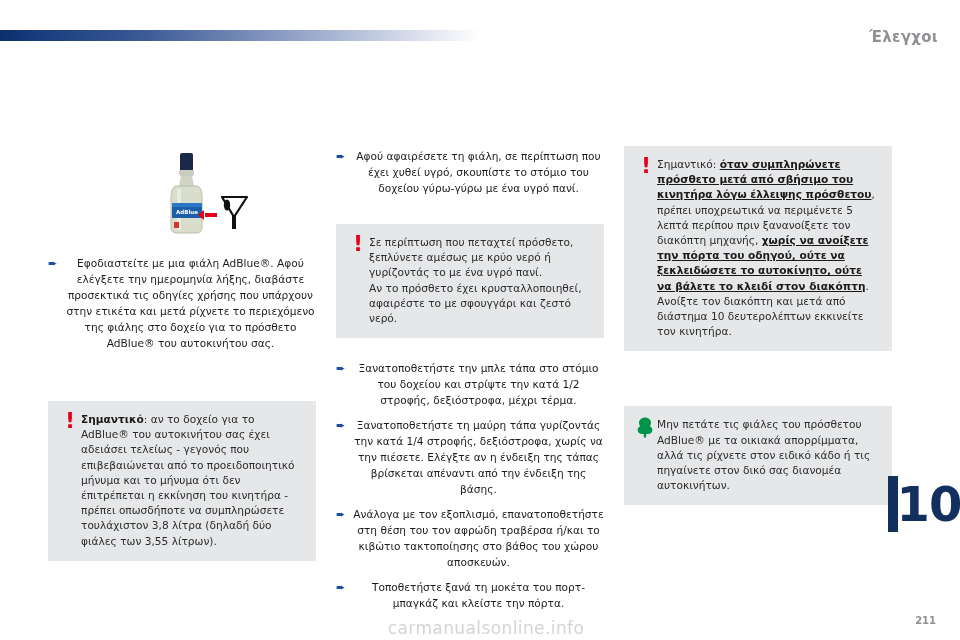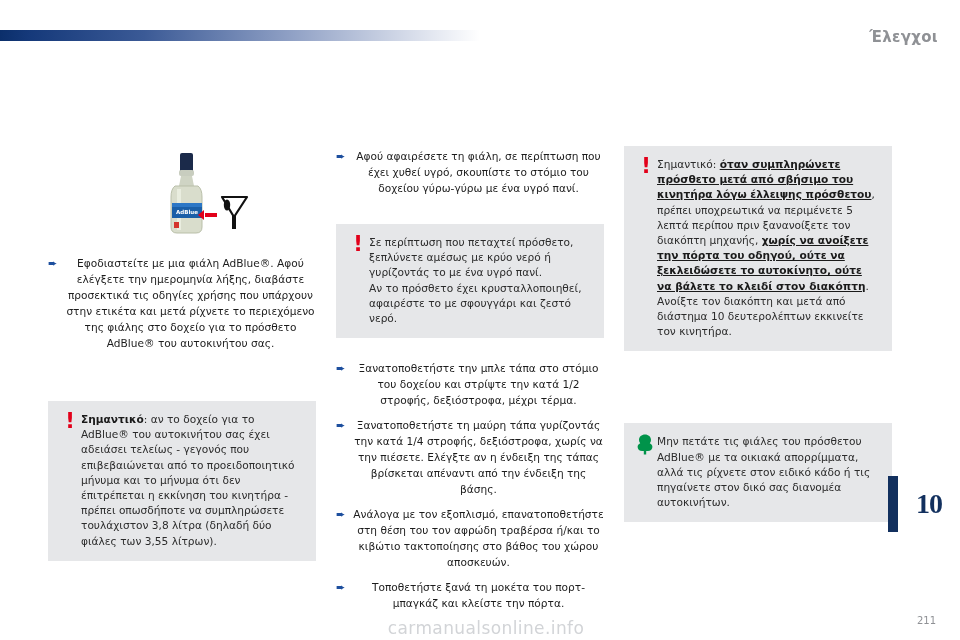--- a/index.html
+++ b/index.html
@@ -89,32 +89,32 @@
   .tree-ico{display:block;width:20px;height:21px;}
 
   
   #chapter-tab{
     position:absolute;right:0;top:476px;
     width:62px;height:56px;
     background:#ffffff;
     display:flex;align-items:center;justify-content:center;
   }
   #chapter-tab span{
-    font-size:28px;font-weight:700;color:#12305e;
-    letter-spacing:-1px;line-height:40px;font-family:Liberation Serif, serif;
+    font-size:48px;font-weight:700;color:#12305e;
+    letter-spacing:-1px;line-height:40px;
   }
   #chapter-tab-rule{
     position:absolute;right:62px;top:476px;width:10px;height:56px;
     background:#12305e;
   }
 
   
   #footer-page{
     position:absolute;right:24px;bottom:14px;
-    font-size:10px;color:#8f9195;font-weight:400;
+    font-size:10px;color:#8f9195;font-weight:700;
   }
   #watermark{
     position:absolute;left:0;right:0;bottom:2px;
     text-align:center;
     font-size:17px;color:#d2d4d7;
     letter-spacing:.4px;
     font-family:"DejaVu Sans","Liberation Sans",sans-serif;
     padding-left:12px;
   }
 </style>
@@ -210,21 +210,21 @@
 <div class="col" id="col-right" style="top:146px;">
 
   <div class="notice" style="margin-top:0;">
     <div class="ico">
         <span class="bang">!</span>
       </div>
     <div class="body" style="white-space:pre-line;" id="right-warning-body"><span>Σημαντικό: </span><b>όταν συμπληρώνετε πρόσθετο μετά από σβήσιμο του κινητήρα λόγω έλλειψης πρόσθετου</b><span>, πρέπει υποχρεωτικά να περιμένετε 5 λεπτά περίπου πριν ξανανοίξετε τον διακόπτη μηχανής, </span><b>χωρίς να ανοίξετε την πόρτα του οδηγού, ούτε να ξεκλειδώσετε το αυτοκίνητο, ούτε να βάλετε το κλειδί στον διακόπτη</b><span>.
 Ανοίξτε τον διακόπτη και μετά από διάστημα 10 δευτερολέπτων εκκινείτε τον κινητήρα.</span></div>
   </div>
 
-  <div class="notice" style="margin-top:72px;justify-content:space-between;">
+  <div class="notice" style="margin-top:55px;justify-content:space-between;">
     <div class="ico">
       <svg class="tree-ico" viewBox="0 0 20 21" xmlns="http://www.w3.org/2000/svg">
         <path d="M10 0.6C6.6 0.6 4 3.0 4 6.0c0 1.2.4 2.3 1.2 3.2C3.6 9.9 2.6 11.3 2.6 13c0 2.3 2.0 4.1 4.5 4.1h1.7v3.3h2.4v-3.3h1.7c2.5 0 4.5-1.8 4.5-4.1 0-1.7-1.0-3.1-2.6-3.8.8-.9 1.2-2.0 1.2-3.2 0-3.0-2.6-5.4-6-5.4z" fill="#00934a"></path>
       </svg>
     </div>
     <div class="body">Μην πετάτε τις φιάλες του πρόσθετου AdBlue® με τα οικιακά απορρίμματα, αλλά τις ρίχνετε στον ειδικό κάδο ή τις πηγαίνετε στον δικό σας διανομέα αυτοκινήτων.</div>
   </div>
 </div>
 
 <div id="chapter-tab-rule"></div>

